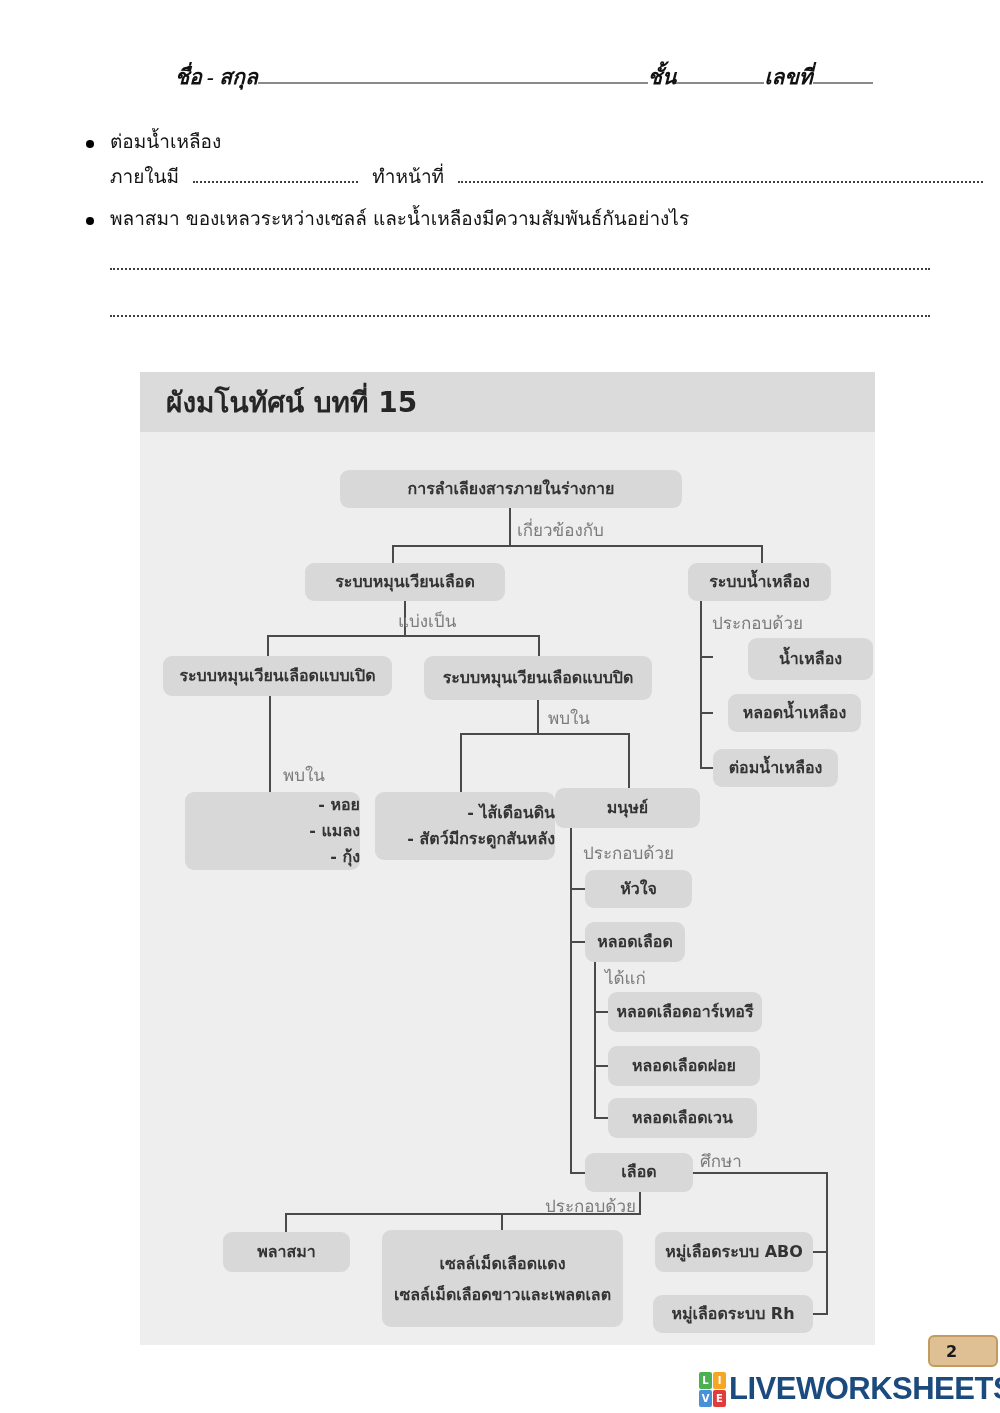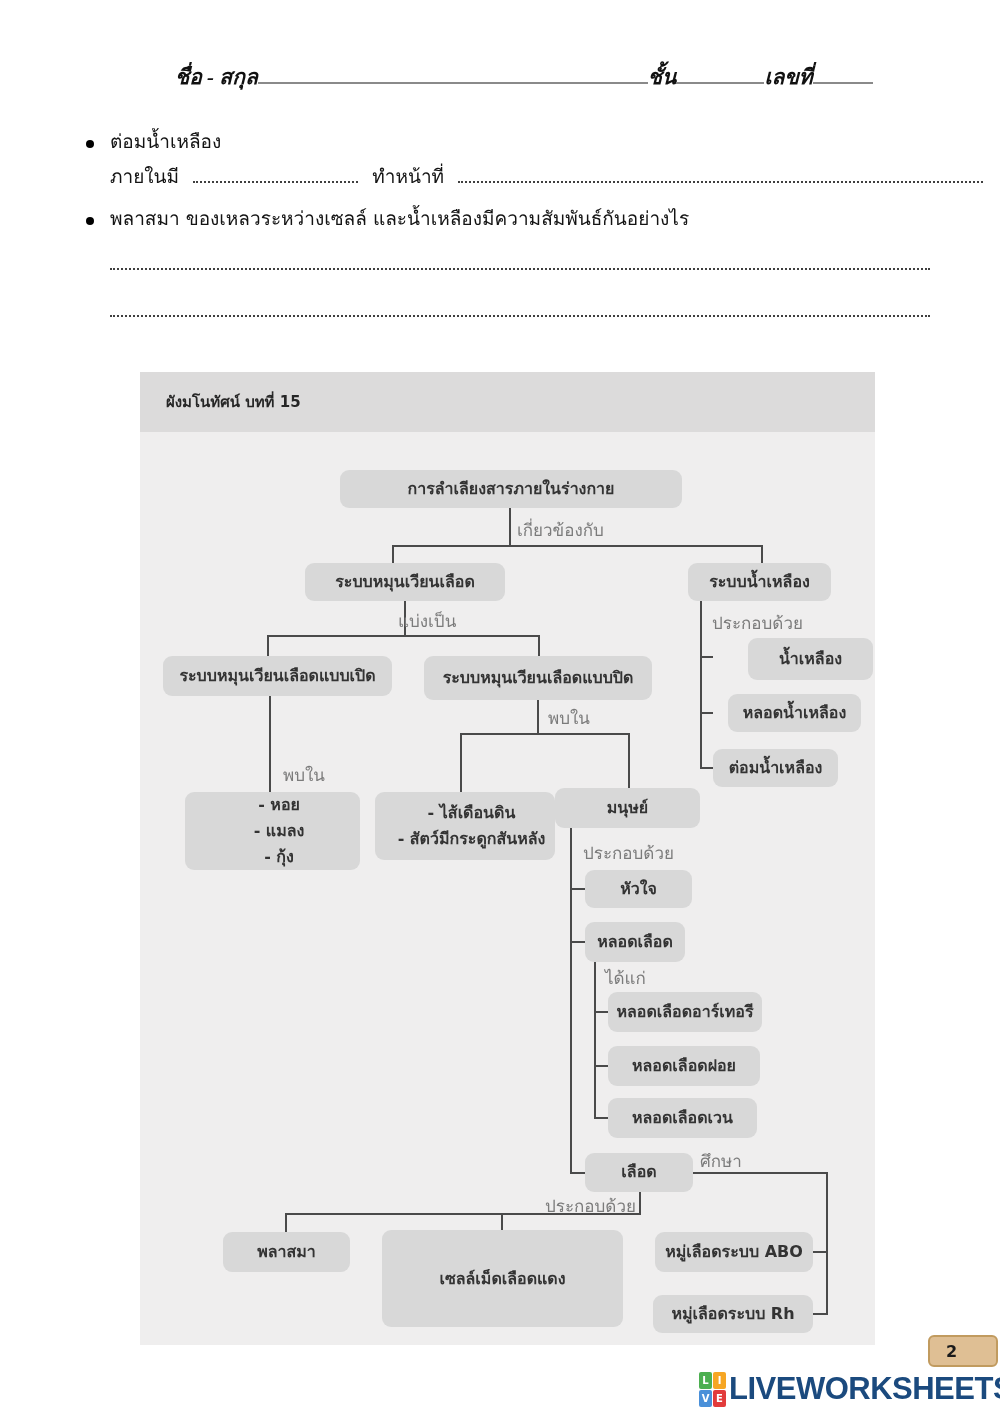--- a/index.html
+++ b/index.html
@@ -15,26 +15,26 @@
   
   .qtext{position:absolute;font-size:19px;color:#141414;white-space:nowrap;}
   .bullet{position:absolute;width:8px;height:8px;border-radius:50%;background:#000;}
   .blank{display:inline-block;border-bottom:2px dotted #3f3f3f;height:20px;vertical-align:baseline;}
   .ansline{position:absolute;border-bottom:2px dotted #3f3f3f;height:16px;}
 
   
   .panel{position:absolute;left:140px;top:372px;width:735px;height:973px;background:#efeeee;}
   .titlebar{position:absolute;left:0;top:0;width:735px;height:60px;background:#dcdbdb;
             display:flex;align-items:center;}
-  .titlebar span{margin-left:26px;font-size:15px;font-weight:bold;color:#262626;}
+  .titlebar span{margin-left:26px;font-size:28px;font-weight:bold;color:#262626;}
 
   .node{position:absolute;background:#d8d8d8;border-radius:9px;display:flex;align-items:center;
         justify-content:center;font-size:16px;font-weight:600;color:#333333;text-align:center;
         line-height:1.4;white-space:nowrap;}
-  .node-col{flex-direction:column;align-items:center;justify-content:center;
+  .node-col{flex-direction:column;align-items:flex-end;justify-content:center;
             padding:6px 0 6px 13px;text-align:left;white-space:nowrap;}
   .node-col div{line-height:26px;}
   .node-2c{flex-direction:column;white-space:nowrap;}
   .node-2c div{line-height:31px;}
   .lbl{position:absolute;color:#7b7b7b;font-size:17px;white-space:nowrap;}
   .hl{position:absolute;height:2px;background:#4a4a4a;}
   .vl{position:absolute;width:2px;background:#4a4a4a;}
 
   
   .badge{position:absolute;left:928px;top:1335px;width:70px;height:32px;background:#dfbf94;
@@ -158,20 +158,21 @@
   <div class="node" style="left:585px;top:870px;width:107px;height:38px;">หัวใจ</div>
   <div class="node" style="left:585px;top:922px;width:100px;height:40px;">หลอดเลือด</div>
   <div class="node" style="left:608px;top:992px;width:154px;height:40px;">หลอดเลือดอาร์เทอรี</div>
   <div class="node" style="left:608px;top:1046px;width:152px;height:40px;">หลอดเลือดฝอย</div>
   <div class="node" style="left:608px;top:1098px;width:149px;height:40px;">หลอดเลือดเวน</div>
   <div class="node" style="left:585px;top:1153px;width:108px;height:39px;">เลือด</div>
   <div class="node" style="left:223px;top:1232px;width:127px;height:40px;">พลาสมา</div>
 
   <div class="node node-2c" style="left:382px;top:1230px;width:241px;height:97px;justify-content:center;">
     <div>เซลล์เม็ดเลือดแดง</div>
+    <div>เซลล์เม็ดเลือดขาวและเพลตเลต</div>
   </div>
 
   <div class="node" style="left:655px;top:1232px;width:158px;height:40px;">หมู่เลือดระบบ ABO</div>
   <div class="node" style="left:653px;top:1295px;width:160px;height:38px;">หมู่เลือดระบบ Rh</div>
 
   <div class="badge">
     <span>2</span>
   </div>
 
   <div class="logo">

